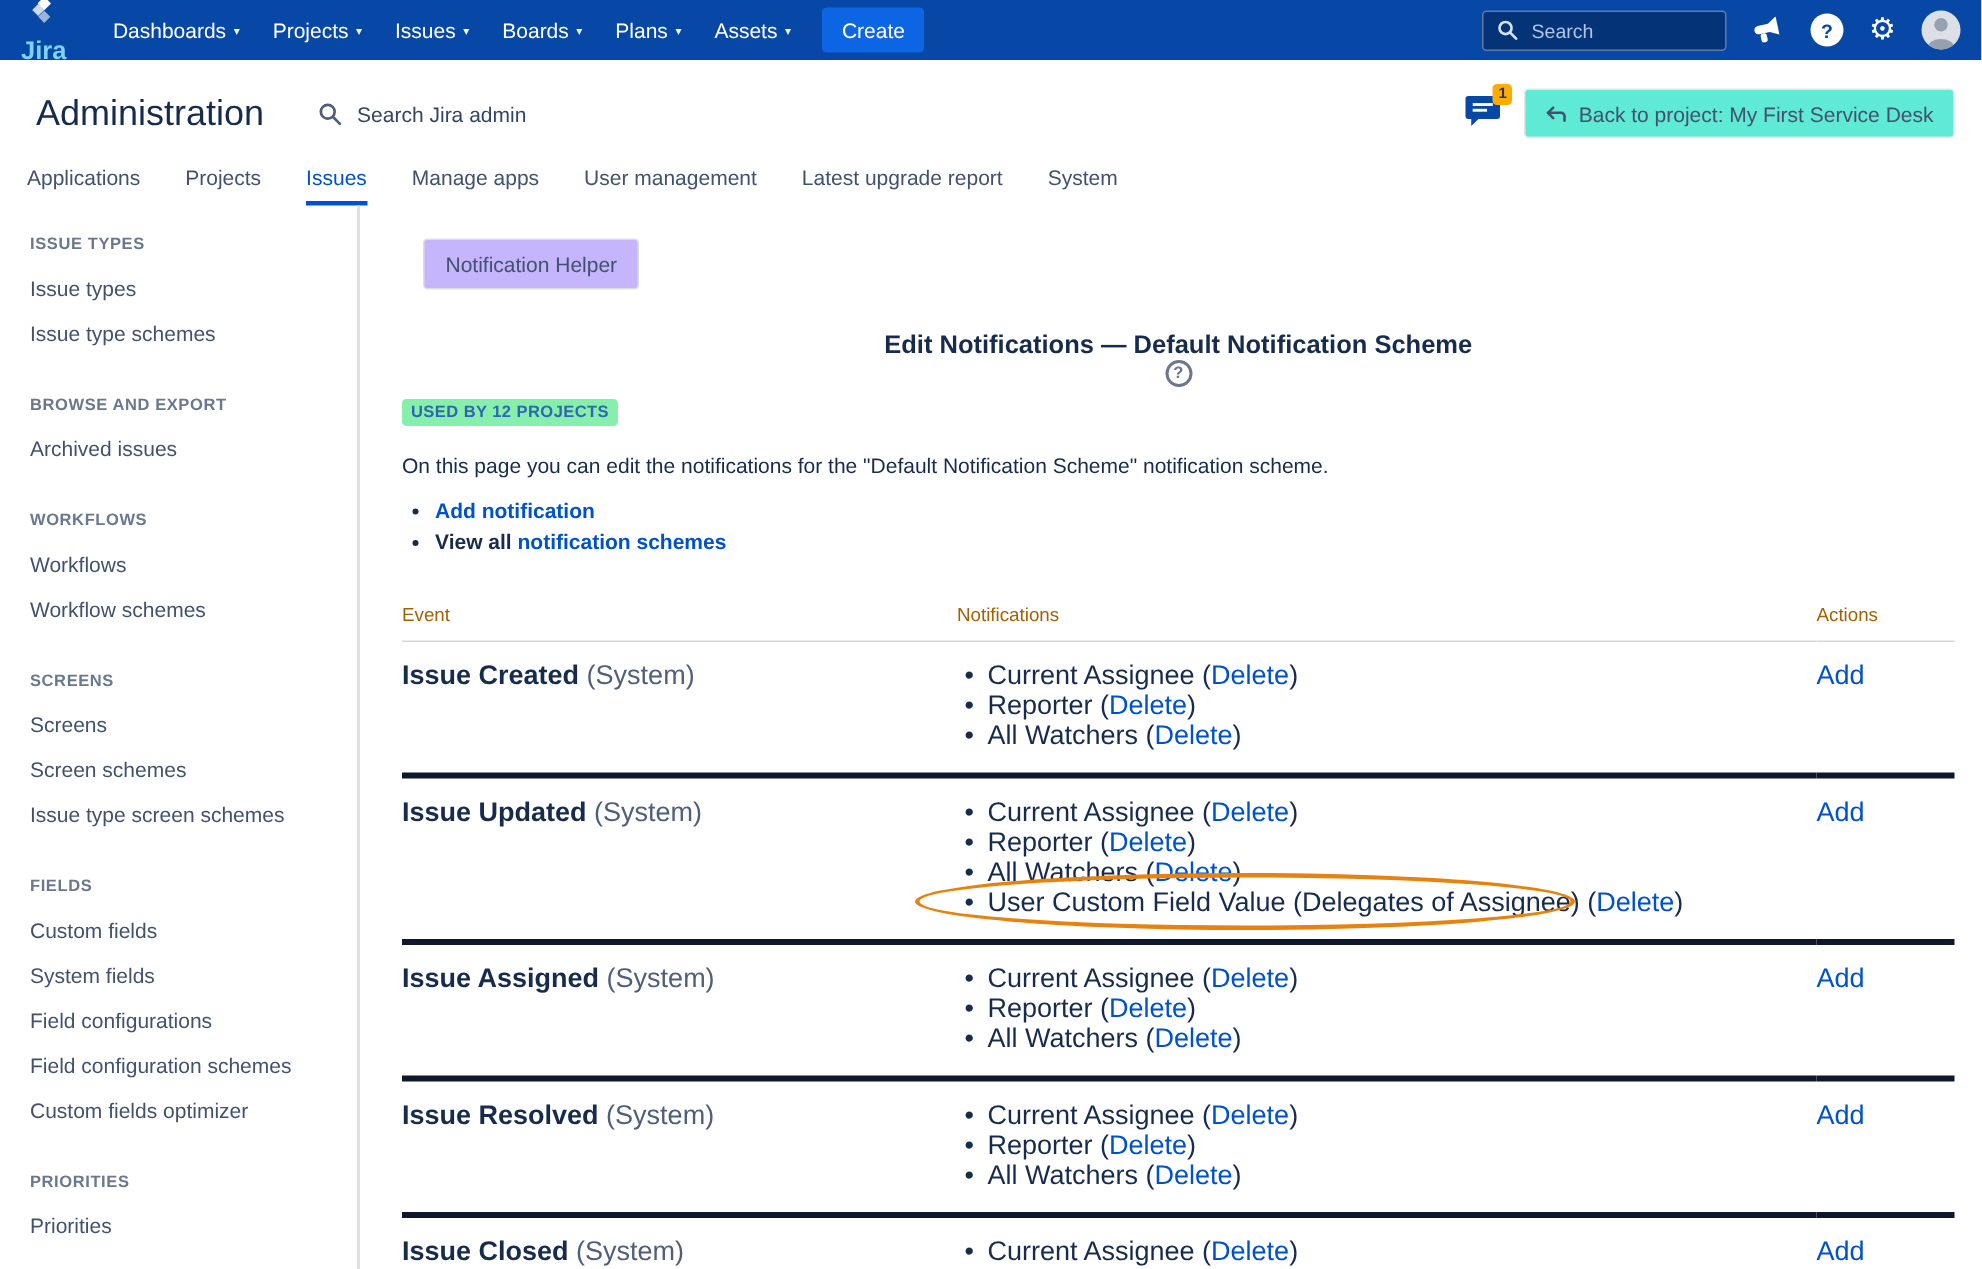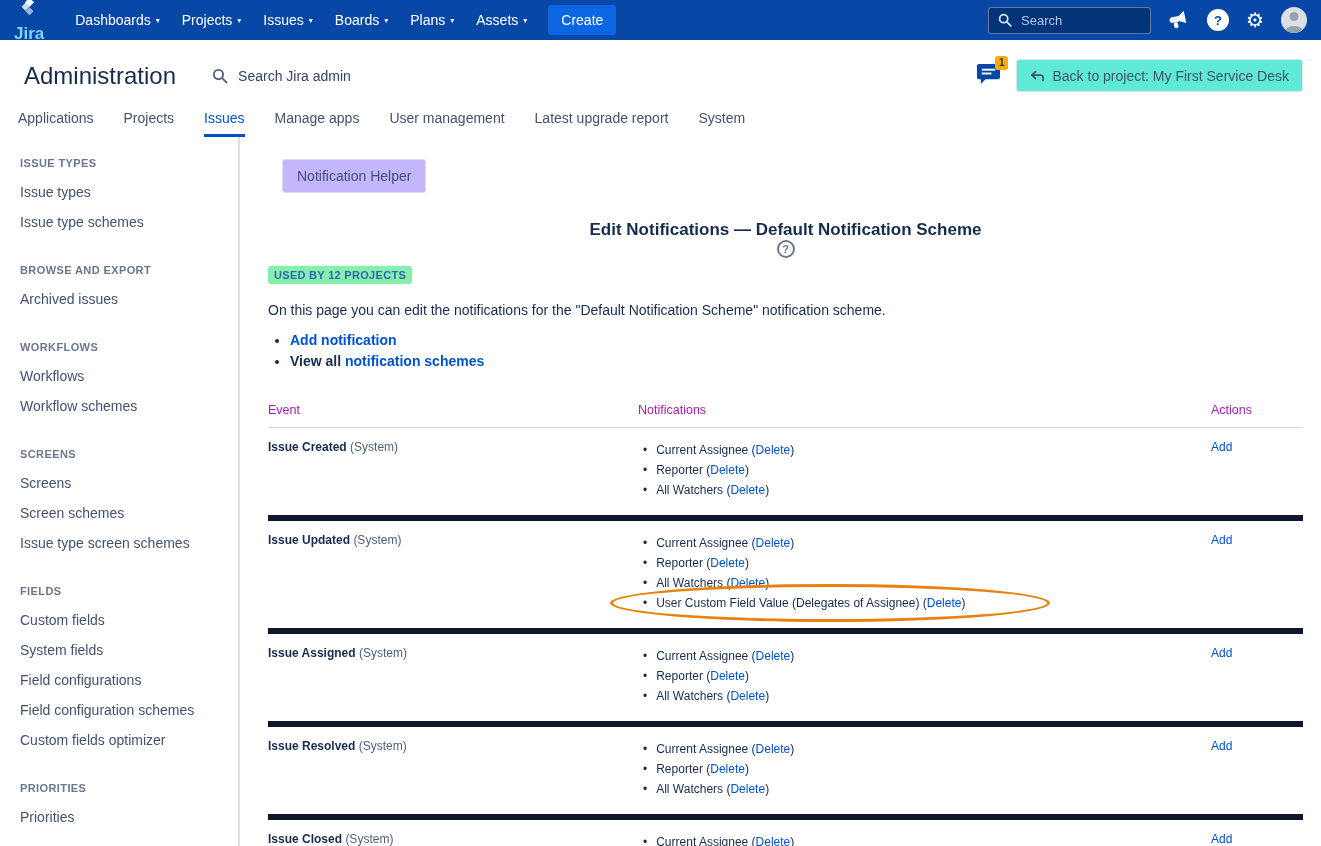--- a/index.html
+++ b/index.html
@@ -59,22 +59,22 @@
   .page-title { font-size:17px; font-weight:bold; margin:0; }
   .help-outline { width:18px; height:18px; border-radius:50%; border:2px solid #6B778C; color:#6B778C; font-size:11px; font-weight:bold; display:flex; align-items:center; justify-content:center; cursor:pointer; }
   .used-badge { display:inline-block; margin-top:8px; background:#86efac; color:#2E67B1; font-size:11px; font-weight:bold; padding:3px 6px; border-radius:3px; letter-spacing:.3px; }
   .intro { margin-top:18px; font-size:14px; }
   ul.links { margin:8px 0 0; padding-left:22px; }
   ul.links li { margin:5px 0; font-size:14px; }
   .lnk { color:#0052CC; cursor:pointer; }
   .bold { font-weight:bold; }
 
   table.notif { margin-top:26px; width:100%; border-collapse:collapse; }
-  th { font-size:12.5px; color:#a21caf; font-weight:400; text-align:left; padding:8px 0 10px; border-bottom:1px solid #D3D7DD; }
-  td { vertical-align:top; padding:12px 0 15px; border-bottom:6px solid #0f172a; font-size:12px; }
+  th { font-size:12.5px; color:#a16207; font-weight:400; text-align:left; padding:8px 0 10px; border-bottom:1px solid #D3D7DD; }
+  td { vertical-align:top; padding:12px 0 15px; border-bottom:4px solid #0f172a; font-size:18px; }
   .td-e { width:370px; }
   .td-a { width:92px; }
   .ev { font-weight:bold; }
   .sys { color:#505F79; }
   .nlist { list-style:none; margin:0; padding:0; }
   .nitem { position:relative; line-height:20px; }
   .blt { display:inline-block; margin:0 9px 0 5px; }
   .annot { position:absolute; left:-28px; top:-9px; width:440px; height:38px; border:3px solid #E8820D; border-radius:50%; pointer-events:none; }
 </style>
 </head>

